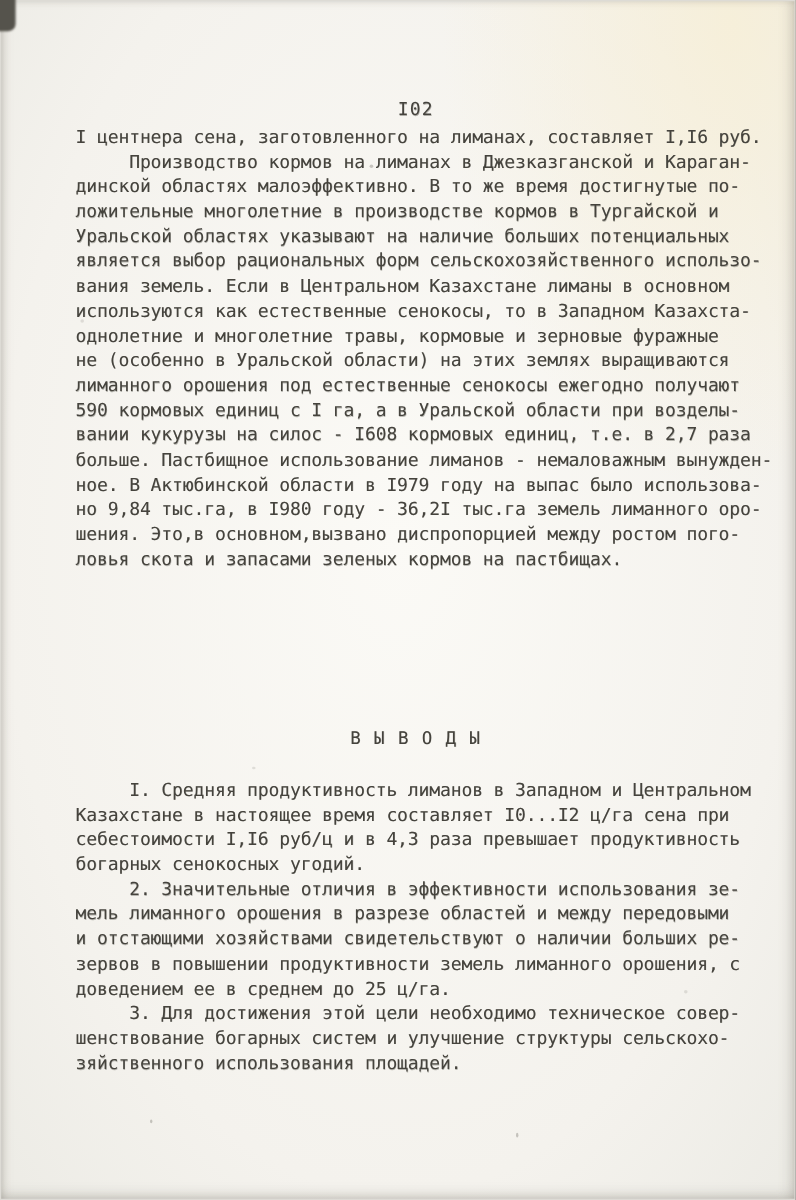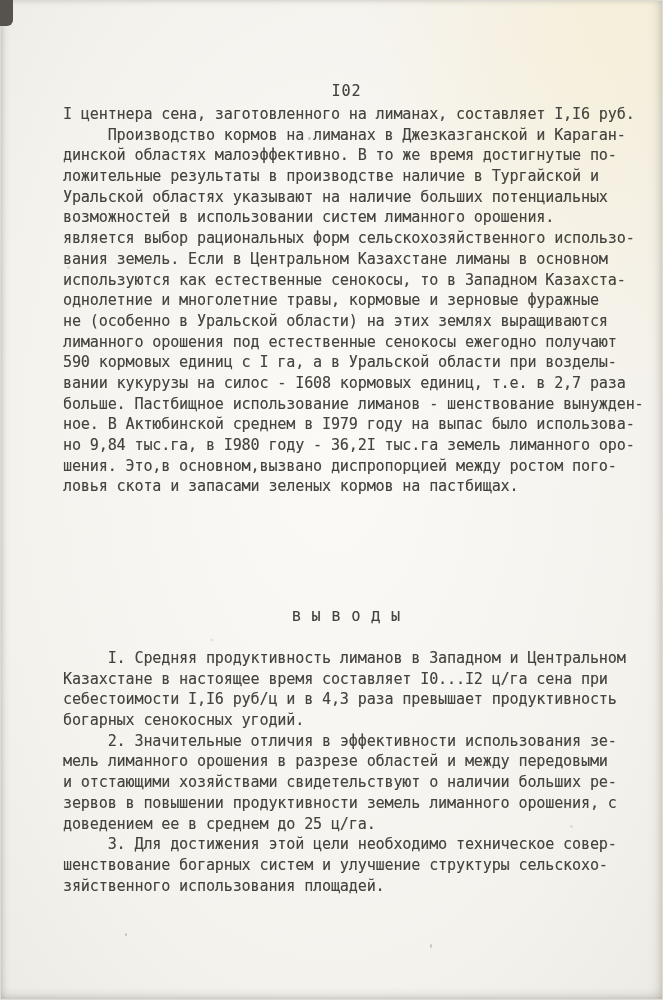--- a/index.html
+++ b/index.html
@@ -88,33 +88,32 @@
 
 <div class="page">
   <div class="corner-mark"></div>
 
   <div class="page-number">I02</div>
 
   <div class="body-text main-block">
       <div class="tline">I центнера сена, заготовленного на лиманах, составляет I,I6 руб.</div>
       <div class="tline">     Производство кормов на лиманах в Джезказганской и Караган-</div>
       <div class="tline">динской областях малоэффективно. В то же время достигнутые по-</div>
-      <div class="tline">ложительные результаты в производстве наличие в Тургайской и</div>
+      <div class="tline">ложительные многолетние в производстве кормов в Тургайской и</div>
       <div class="tline">Уральской областях указывают на наличие больших потенциальных</div>
-      <div class="tline">возможностей в использовании систем лиманного орошения.</div>
       <div class="tline">является выбор рациональных форм сельскохозяйственного использо-</div>
       <div class="tline">вания земель. Если в Центральном Казахстане лиманы в основном</div>
       <div class="tline">используются как естественные сенокосы, то в Западном Казахста-</div>
       <div class="tline">однолетние и многолетние травы, кормовые и зерновые фуражные</div>
       <div class="tline">не (особенно в Уральской области) на этих землях выращиваются</div>
       <div class="tline">лиманного орошения под естественные сенокосы ежегодно получают</div>
       <div class="tline">590 кормовых единиц с I га, а в Уральской области при возделы-</div>
       <div class="tline">вании кукурузы на силос - I608 кормовых единиц, т.е. в 2,7 раза</div>
-      <div class="tline">больше. Пастбищное использование лиманов - шенствование вынужден-</div>
-      <div class="tline">ное. В Актюбинской среднем в I979 году на выпас было использова-</div>
+      <div class="tline">больше. Пастбищное использование лиманов - немаловажным вынужден-</div>
+      <div class="tline">ное. В Актюбинской области в I979 году на выпас было использова-</div>
       <div class="tline">но 9,84 тыс.га, в I980 году - 36,2I тыс.га земель лиманного оро-</div>
       <div class="tline">шения. Это,в основном,вызвано диспропорцией между ростом пого-</div>
       <div class="tline">ловья скота и запасами зеленых кормов на пастбищах.</div>
     </div>
 
   <div class="section-heading">В Ы В О Д Ы</div>
 
   <div class="body-text conclusions-block">
       <div class="tline">     I. Средняя продуктивность лиманов в Западном и Центральном</div>
       <div class="tline">Казахстане в настоящее время составляет I0...I2 ц/га сена при</div>

